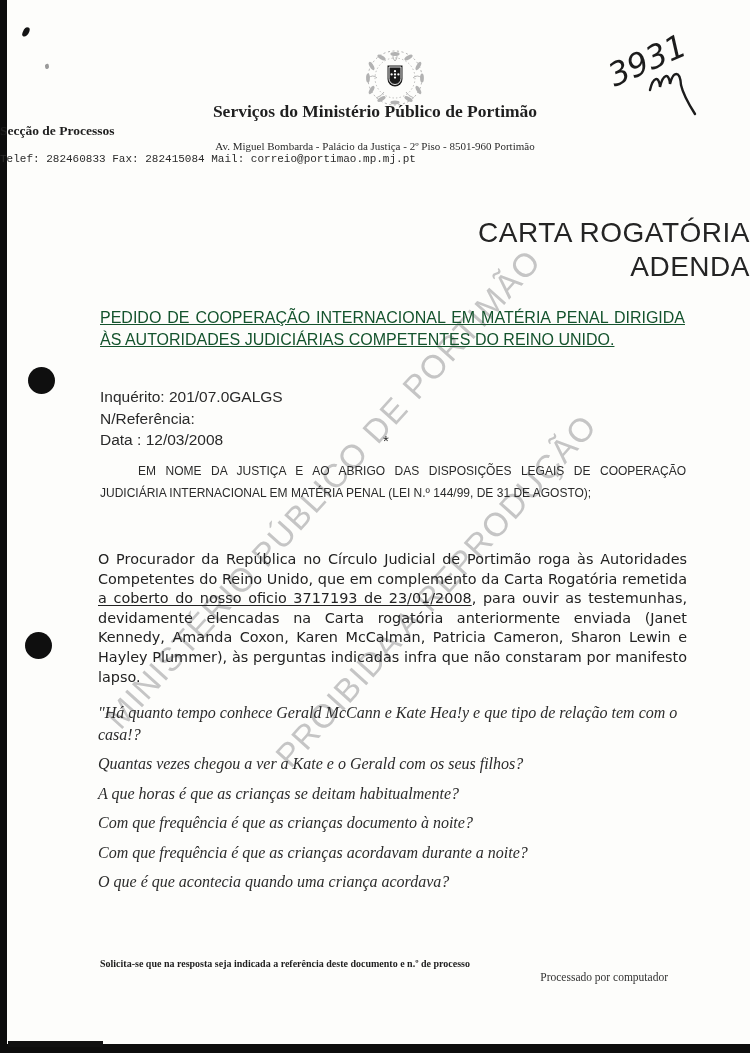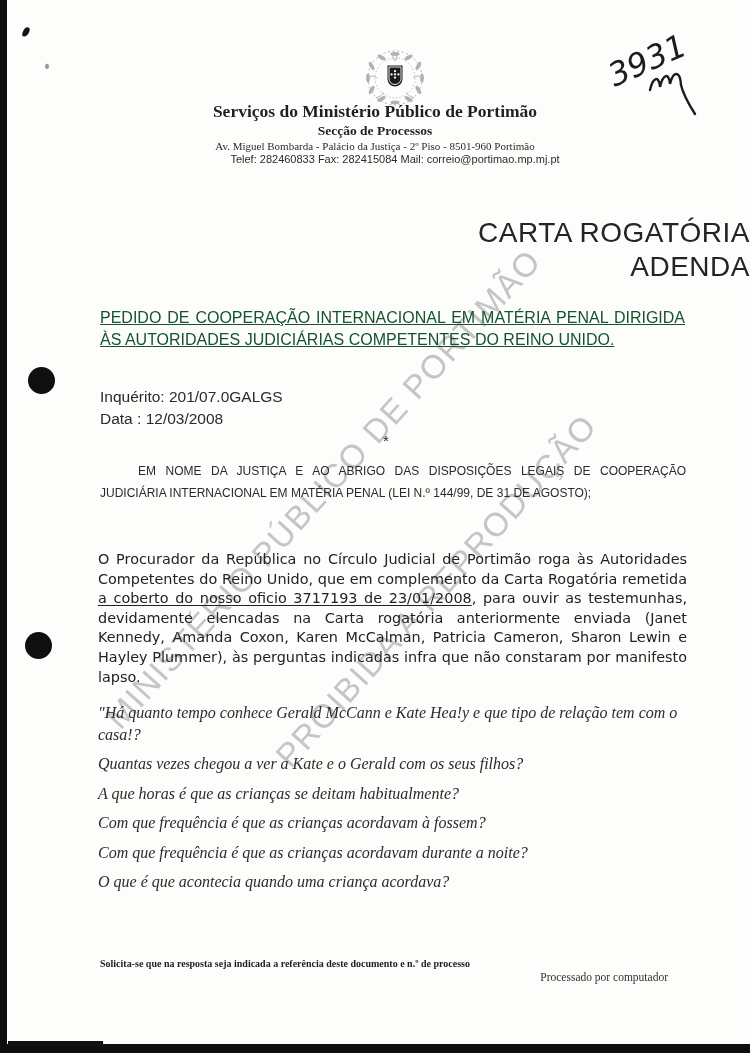--- a/index.html
+++ b/index.html
@@ -31,26 +31,26 @@
     transform:rotate(-48deg);
     display:flex; flex-direction:column; justify-content:space-between; align-items:center;
     color:#c5c5c5; font-size:33px; letter-spacing:1.5px; white-space:nowrap;
     z-index:1; pointer-events:none;
   }
   .content { position:absolute; left:0; top:0; width:100%; height:100%; z-index:2; }
   
   .crest { position:absolute; left:352px; top:46px; }
   .org-name   { position:absolute; left:0; top:101px; width:100%; text-align:center;
                 font-family:"Liberation Serif", serif; font-weight:bold; font-size:17.5px; color:#1f1f1f; }
-  .org-section{ position:absolute; left:0; top:123px; width:100%; text-align:center;
+  .org-section{ position:absolute; left:0; top:123px; width:100%; 
                 font-family:"Liberation Serif", serif; font-weight:bold; font-size:13.5px; color:#1f1f1f; }
   .org-address{ position:absolute; left:0; top:140px; width:100%; text-align:center;
                 font-family:"Liberation Serif", serif; font-size:11px; color:#2b2b2b; }
-  .org-contact{ position:absolute; left:0; top:153px; width:100%; text-align:center;
-                font-family:Liberation Sans, sans-serif; font-size:11px; color:#2b2b2b;padding-left:40px; }
+  .org-contact{ position:absolute; left:0; top:153px; width:100%; text-align:left;
+                font-family:Liberation Mono, monospace; font-size:11px; color:#2b2b2b; }
   
   .doc-title { position:absolute; left:0; top:216px; width:100%; text-align:right;
                font-size:28px; letter-spacing:0.5px; line-height:34px; color:#242424; }
   
   .request-par { position:absolute; left:100px; top:307px; width:585px;
                  font-size:16px; line-height:22px; text-align:justify; color:#14532d;text-decoration:underline; }
   
   .case-block { position:absolute; left:100px; top:386px; font-size:15.5px; line-height:21.5px; color:#2a2a2a; }
   .asterisk   { position:absolute; left:383px; top:432px; font-size:15px; color:#2a2a2a; }
   
@@ -137,33 +137,34 @@
 
     <div class="doc-title">
       <div>CARTA ROGATÓRIA</div>
       <div>ADENDA</div>
     </div>
 
     <div class="request-par">PEDIDO DE COOPERAÇÃO INTERNACIONAL EM MATÉRIA PENAL DIRIGIDA ÀS AUTORIDADES JUDICIÁRIAS COMPETENTES DO REINO UNIDO.</div>
 
     <div class="case-block">
       <div>Inquérito: 201/07.0GALGS</div>
+      <div>N/Referência:</div>
       <div>Data : 12/03/2008</div>
     </div>
     <div class="asterisk">*</div>
 
     <div class="legal-par">EM NOME DA JUSTIÇA E AO ABRIGO DAS DISPOSIÇÕES LEGAIS DE COOPERAÇÃO JUDICIÁRIA INTERNACIONAL EM MATÉRIA PENAL (LEI N.º 144/99, DE 31 DE AGOSTO);</div>
 
     <div class="body-par"><span>O Procurador da República no Círculo Judicial de Portimão roga às Autoridades Competentes do Reino Unido, que em complemento da Carta Rogatória remetida </span><span class="underlined">a coberto do nosso oficio 3717193 de 23/01/2008</span><span>, para ouvir as testemunhas, devidamente elencadas na Carta rogatória anteriormente enviada (Janet Kennedy, Amanda Coxon, Karen McCalman, Patricia Cameron, Sharon Lewin e Hayley Plummer), às perguntas indicadas infra que não constaram por manifesto lapso.</span></div>
 
     <div class="questions">
       <p>"Há quanto tempo conhece Gerald McCann e Kate Hea!y e que tipo de relação tem com o casa!?</p>
       <p>Quantas vezes chegou a ver a Kate e o Gerald com os seus filhos?</p>
       <p>A que horas é que as crianças se deitam habitualmente?</p>
-      <p>Com que frequência é que as crianças acordavam à fossem?</p>
+      <p>Com que frequência é que as crianças documento à noite?</p>
       <p>Com que frequência é que as crianças acordavam durante a noite?</p>
       <p>O que é que acontecia quando uma criança acordava?</p>
     </div>
 
     <div class="footer-note">Solicita-se que na resposta seja indicada a referência deste documento e n.º de processo</div>
     <div class="processed">Processado por computador</div>
 
   </div>
 </div>
 

